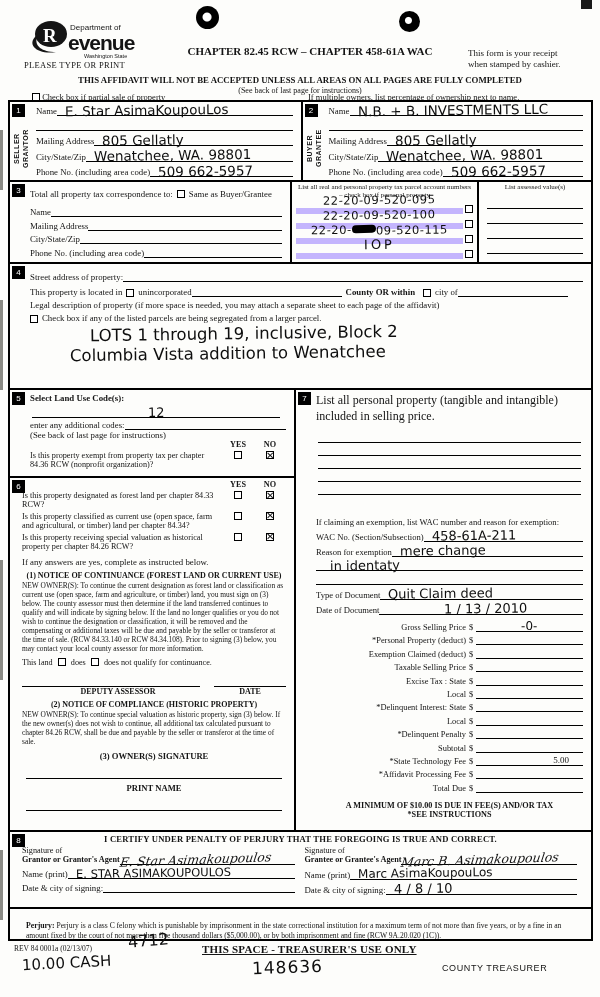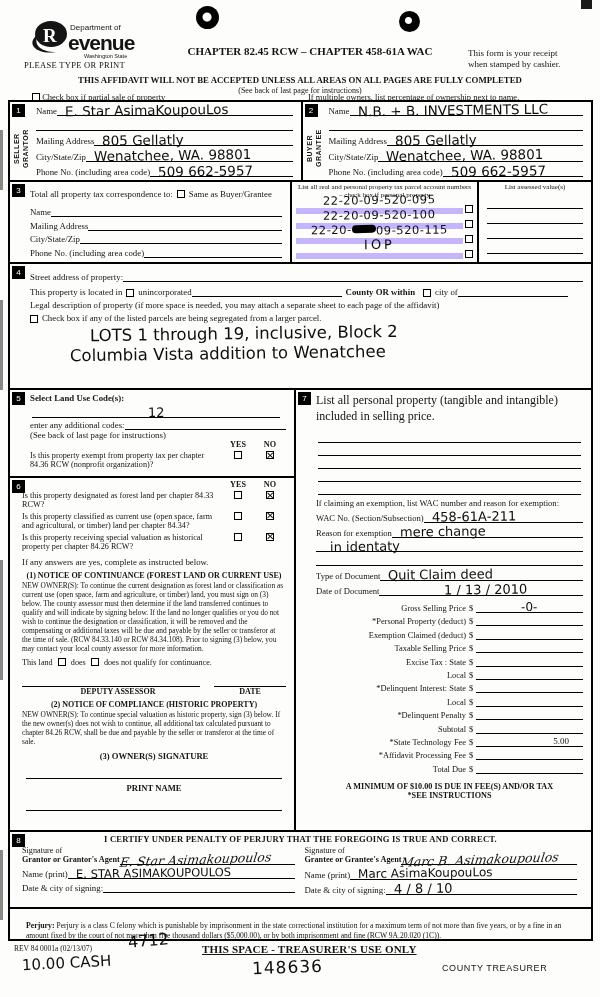--- a/index.html
+++ b/index.html
@@ -86,21 +86,21 @@
   .da1{flex:1;border-bottom:1px solid #000;height:8px;margin-right:14px;}
   .da2{width:72px;border-bottom:1px solid #000;height:8px;}
   .da-labels{display:flex;font-size:8px;font-weight:bold;}
   .da-labels span:first-child{flex:1;text-align:center;}
   .da-labels span:last-child{width:72px;text-align:center;}
   .center-b{font-weight:bold;font-size:8.6px;text-align:center;}
   .sig-line-full{border-bottom:1px solid #000;height:14px;margin:4px 4px 0 4px;}
   
   .pp-intro{font-size:12px;line-height:1.3;}
   .pp-line{height:13px;border-bottom:1px solid #000;margin:0 2px;}
-  .exempt-intro{font-size:8.6px;margin-top:3px;}
+  .exempt-intro{font-size:8.6px;margin-top:22px;}
   .wline{display:flex;align-items:flex-end;margin-top:3px;}
   .wline .lab{font-size:8.6px;}
   .hw-md{font-size:13px;margin-bottom:-1px;}
   .fee-block{margin-top:4px;}
   .fee-row{display:flex;align-items:flex-end;height:13.4px;font-size:8.4px;}
   .fee-label{width:150px;text-align:right;white-space:nowrap;}
   .fee-dollar{width:10px;text-align:center;}
   .fee-line{flex:1;border-bottom:1px solid #000;display:flex;align-items:flex-end;justify-content:center;}
   .fee-line.right{justify-content:flex-end;padding-right:14px;}
   .fee-hw{font-size:11px;margin-bottom:-1px;}

